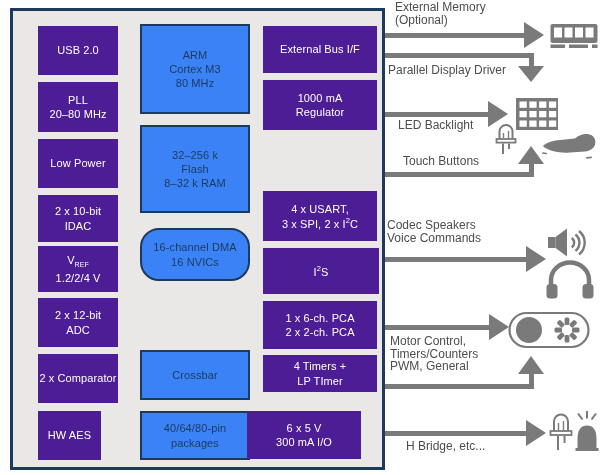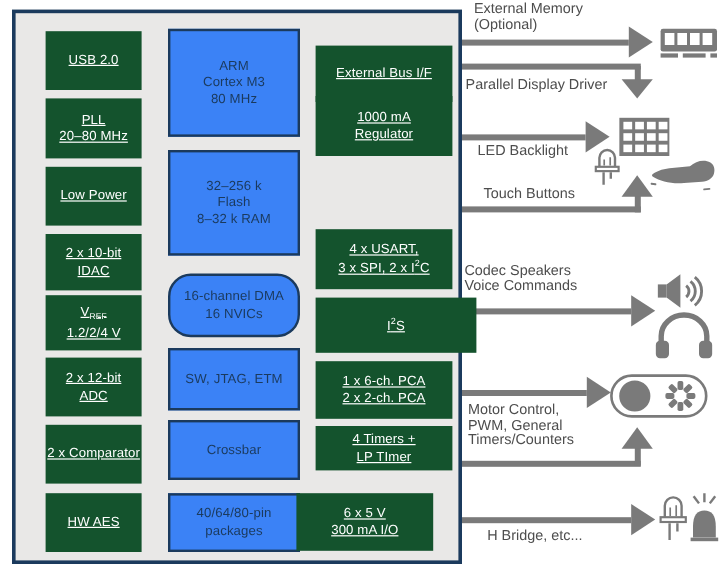--- a/index.html
+++ b/index.html
@@ -6,21 +6,21 @@
   html,body { width:600px; height:475px; background:#ffffff;
     font-family:"Liberation Sans", sans-serif; overflow:hidden; }
   #stage { position:absolute; left:0; top:0; width:600px; height:475px; }
 
   .mainbox { position:absolute; left:10px; top:8px; width:375px; height:462px;
     background:#e9e8e7; border:3px solid #1b3a5d; }
 
   .block { position:absolute; display:flex; flex-direction:column;
     justify-content:center; align-items:center; text-align:center;
     font-size:11px; line-height:1.28; letter-spacing:0.1px; }
-  .block.navy { background:#14532d; color:#ffffff;text-decoration:underline; }
+  .block.navy { background:#4c1d95; color:#ffffff; }
   .block.white { background:#3b82f6; color:#1b3a5d; border:2px solid #1b3a5d; }
   .block sub.sm { font-size:7px; }
   .block sup.sm { font-size:7.5px; }
 
   .ann { position:absolute; color:#4d4d4d; font-size:12px; line-height:13px;
     white-space:nowrap; }
   .ann.center { text-align:left; }
   .ann.small-lh { line-height:12.5px; }
 
   .shaft { position:absolute; background:#7a7a7a; }
@@ -55,22 +55,22 @@
   </div>
   <div class="ann" style="left:403px;top:155px">
     <div>Touch Buttons</div>
   </div>
   <div class="ann center" style="left:387px;top:219px;width:112px">
     <div>Codec Speakers</div>
     <div>Voice Commands</div>
   </div>
   <div class="ann center small-lh" style="left:390px;top:335px;width:100px">
     <div>Motor Control,</div>
+    <div>Timers/Counters</div>
     <div>PWM, General</div>
-    <div>Timers/Counters</div>
   </div>
   <div class="ann center" style="left:406px;top:440px;width:110px">
     <div>H Bridge, etc...</div>
   </div>
 
   <div>
     <div class="shaft" style="left:385px;top:33px;width:139px;height:5px"></div>
     <div class="head-right" style="left:524px;top:22px"></div>
   </div>
   <div>
@@ -213,59 +213,56 @@
       <div><span>V</span><sub class="sm">REF</sub></div>
       <div><span>1.2/2/4 V</span></div>
     </div>
     <div class="block navy" style="left: 38px; top: 298px; width: 80px; height: 49px;">
       <div><span>2 x 12-bit</span></div>
       <div><span>ADC</span></div>
     </div>
     <div class="block navy" style="left: 38px; top: 354px; width: 80px; height: 49px;">
       <div><span>2 x Comparator</span></div>
     </div>
-    <div class="block navy" style="left: 38px; top: 411px; width: 80px; height: 49px;">
+    <div class="block navy" style="left: 38px; top: 411px; width: 63px; height: 49px;">
       <div><span>HW AES</span></div>
     </div>
     <div class="block white" style="left: 140px; top: 24px; width: 110px; height: 90px;">
       <div><span>ARM</span></div>
       <div><span>Cortex M3</span></div>
       <div><span>80 MHz</span></div>
     </div>
     <div class="block white" style="left: 140px; top: 125px; width: 110px; height: 88px;">
       <div><span>32–256 k</span></div>
       <div><span>Flash</span></div>
       <div><span>8–32 k RAM</span></div>
     </div>
     <div class="block white" style="left: 140px; top: 228px; width: 110px; height: 53px; border-radius: 19px;">
       <div><span>16-channel DMA</span></div>
       <div><span>16 NVICs</span></div>
     </div>
-    <div class="block white" style="left: 140px; top: 290px; width: 110px; height: 52px;">
-      <div><span>SW, JTAG, ETM</span></div>
-    </div>
     <div class="block white" style="left: 140px; top: 350px; width: 110px; height: 50px;">
       <div><span>Crossbar</span></div>
     </div>
     <div class="block white" style="left: 140px; top: 411px; width: 110px; height: 49px;">
       <div><span>40/64/80-pin</span></div>
       <div><span>packages</span></div>
     </div>
-    <div class="block navy" style="left: 263px; top: 26px; width: 114px; height: 47px; margin-top: 12px;">
+    <div class="block navy" style="left: 263px; top: 26px; width: 114px; height: 47px;">
       <div><span>External Bus I/F</span></div>
     </div>
     <div class="block navy" style="left: 263px; top: 80px; width: 114px; height: 50px;">
       <div><span>1000 mA</span></div>
       <div><span>Regulator</span></div>
     </div>
     <div class="block navy" style="left: 263px; top: 191px; width: 114px; height: 50px;">
       <div><span>4 x USART,</span></div>
       <div><span>3 x SPI, 2 x I</span><sup class="sm">2</sup><span>C</span></div>
     </div>
-    <div class="block navy" style="left: 263px; top: 248px; width: 134px; height: 46px; justify-content: center;">
+    <div class="block navy" style="left: 263px; top: 248px; width: 116px; height: 46px; justify-content: center;">
       <div><span>I</span><sup class="sm">2</sup><span>S</span></div>
     </div>
     <div class="block navy" style="left: 263px; top: 301px; width: 114px; height: 48px;">
       <div><span>1 x 6-ch. PCA</span></div>
       <div><span>2 x 2-ch. PCA</span></div>
     </div>
     <div class="block navy" style="left: 263px; top: 355px; width: 114px; height: 37px;">
       <div><span>4 Timers +</span></div>
       <div><span>LP TImer</span></div>
     </div>

